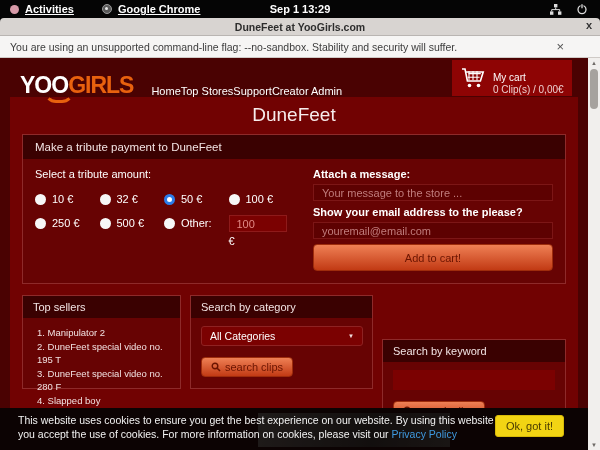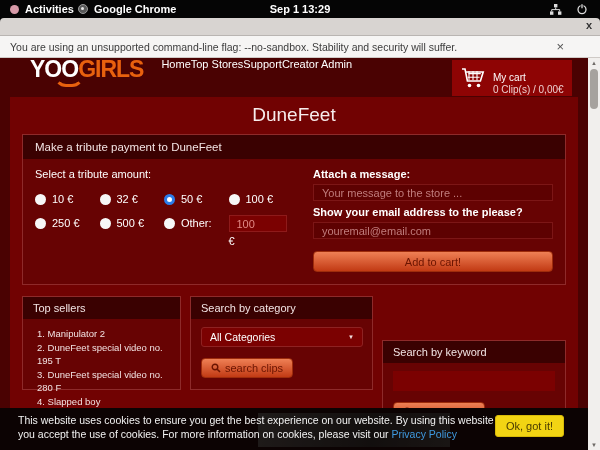--- a/index.html
+++ b/index.html
@@ -1,20 +1,20 @@
 <!DOCTYPE html>
 <html><head>
 <meta charset="utf-8">
 <style>
   * { margin:0; padding:0; box-sizing:border-box; }
   html,body { width:600px; height:450px; font-family:"Liberation Sans", sans-serif; background:#000; overflow:hidden; }
 
   
   .topbar { position:relative; height:18px; background:#050505; color:#fff; display:flex; align-items:center; font-size:11px; }
-  .topbar .left { display:flex; align-items:flex-end; gap:4px; padding-left:10px; }
+  .topbar .left { display:flex; align-items:flex-end; gap:28px; padding-left:10px;text-decoration:underline; }
   .tb-item { display:flex; align-items:center; gap:6px; font-weight:bold; }
   .act-dot { width:9px; height:9px; border-radius:50%; background:#d79aa8; display:inline-block; }
   .chrome-dot { width:10px; height:10px; border-radius:50%; background:#5a5a5a; border:1.5px solid #9a9a9a; position:relative; display:inline-block; }
   .chrome-dot::after { content:""; position:absolute; left:2px; top:2px; width:3px; height:3px; border-radius:50%; background:#e8e8e8; }
   .clock { position:absolute; left:0; right:0; text-align:center; font-weight:bold; }
   .topbar .right { margin-left:auto; display:flex; align-items:center; gap:14px; padding-right:12px; }
 
   
   .titlebar { height:18px; background:#d8d4d1; border-bottom:1px solid #b9b5b2; display:flex; align-items:center; position:relative; border-radius:4px 4px 0 0; }
   .titlebar .t-title { flex:1; text-align:center; font-size:10.5px; font-weight:bold; color:#2d2d2d; }
@@ -27,21 +27,21 @@
   
   .viewport { position:relative; height:392px; background:#4a0202; }
   .scrollbar { position:absolute; right:0; top:0; width:12px; height:100%; background:#f1efed; z-index:40; display:flex; flex-direction:column; align-items:center; }
   .sb-arrow { font-size:6px; color:#6e6a66; line-height:10px; }
   .sb-thumb { width:8px; height:40px; background:#a6a29e; border-radius:4px; margin-top:1px; }
   .sb-arrow.down { margin-top:auto; }
 
   .site { width:588px; height:100%; position:relative; }
 
   
-  .site-header { height:39px; display:flex; align-items:flex-start; padding-left:30px; position:relative; }
+  .site-header { height:39px; display:flex; align-items:flex-end; padding-left:20px; position:relative; }
   .logo { font-size:23px; font-weight:bold; letter-spacing:-1px; color:#fff; position:relative; line-height:1; }
   .logo .lg-orange { color:#e8610e; }
   .logo .smile { position:absolute; left:24px; top:17px; width:30px; height:12px; border:3px solid #e8610e; border-top:none; border-left-color:transparent; border-right-color:transparent; border-radius:0 0 16px 16px; }
   .nav { display:flex; margin-left:18px; font-size:11px; color:#fff; }
   .nav span { cursor:pointer; }
   .cart { position:absolute; right:16px; top:2px; width:120px; height:36px; background:#8e0404; display:flex; align-items:center; gap:7px; padding:0 8px; }
   .cart-txt { font-size:10px; color:#fff; line-height:12px;margin-top:12px; }
   .cart-txt .sub { color:#edd0d0; }
 
   
@@ -58,21 +58,21 @@
   .radio { width:11px; height:11px; border-radius:50%; background:#f7f7f7; flex:none; }
   .radio[data-checked="true"] { background:#fff; border:3.5px solid #2b7ce9; }
   .other-cell { display:flex; flex-direction:column; gap:3px; margin-top:-2px; }
   .other-input { width:58px; height:17px; background:#7b0101; border:1px solid #8e1a1a; color:#e28a85; font-size:11px; padding:0 7px; font-family:"Liberation Sans",sans-serif; }
   .other-cur { font-size:11px; color:#fff; }
   .tb-right { flex:1; }
   .fld-label { font-size:11px; font-weight:bold; color:#fff; }
   .red-input { width:100%; height:17px; background:#5d0101; border:1px solid #7c1616; color:#e9c9c9; font-size:11px; padding:0 8px; margin:4px 0 5px; font-family:"Liberation Sans",sans-serif; }
   .red-input::placeholder { color:#c07c7c; }
   .btn-orange { display:inline-flex; align-items:center; justify-content:center; gap:4px; background:linear-gradient(#ef8055,#c23a14); border:1px solid #9e2c0c; border-radius:4px; color:#6b1400; font-size:11px; cursor:pointer; font-family:"Liberation Sans",sans-serif; }
-  .add-cart { width:100%; height:21px; margin-top:7px; }
+  .add-cart { width:100%; height:27px; }
 
   
   .boxes-row { display:flex; gap:9px; margin:11px 12px 0; }
   .ibox { border:1px solid #8e2a2a; background:#670303; height:94px; }
   .ibox-head { height:22px; line-height:22px; background:#3a0101; color:#f2e4e4; font-size:11px; padding-left:10px; }
   .ibox-body { padding:8px 10px; }
   .box-sellers { width:176px; }
   .sellers-list { list-style:decimal inside; font-size:9.5px; color:#f2e2e2; line-height:13.5px; padding-left:4px; }
   .box-cat { width:183px; }
   .box-key { flex:1;margin-top:44px; }
@@ -118,20 +118,21 @@
     </svg>
     <svg width="12" height="12" viewBox="0 0 12 12">
       <circle cx="6" cy="6.6" r="4" stroke="#dcdcdc" stroke-width="1.3" fill="none"></circle>
       <path d="M6 0.6v4" stroke="#050505" stroke-width="3"></path>
       <path d="M6 1.2v4" stroke="#dcdcdc" stroke-width="1.3"></path>
     </svg>
   </div>
 </div>
 
 <div class="titlebar">
+  <span class="t-title">DuneFeet at YooGirls.com</span>
   <span class="t-close">x</span>
 </div>
 
 <div class="infobar">
   <span>You are using an unsupported command-line flag: --no-sandbox. Stability and security will suffer.</span>
   <span class="ib-close">×</span>
 </div>
 
 <div class="viewport">
 

